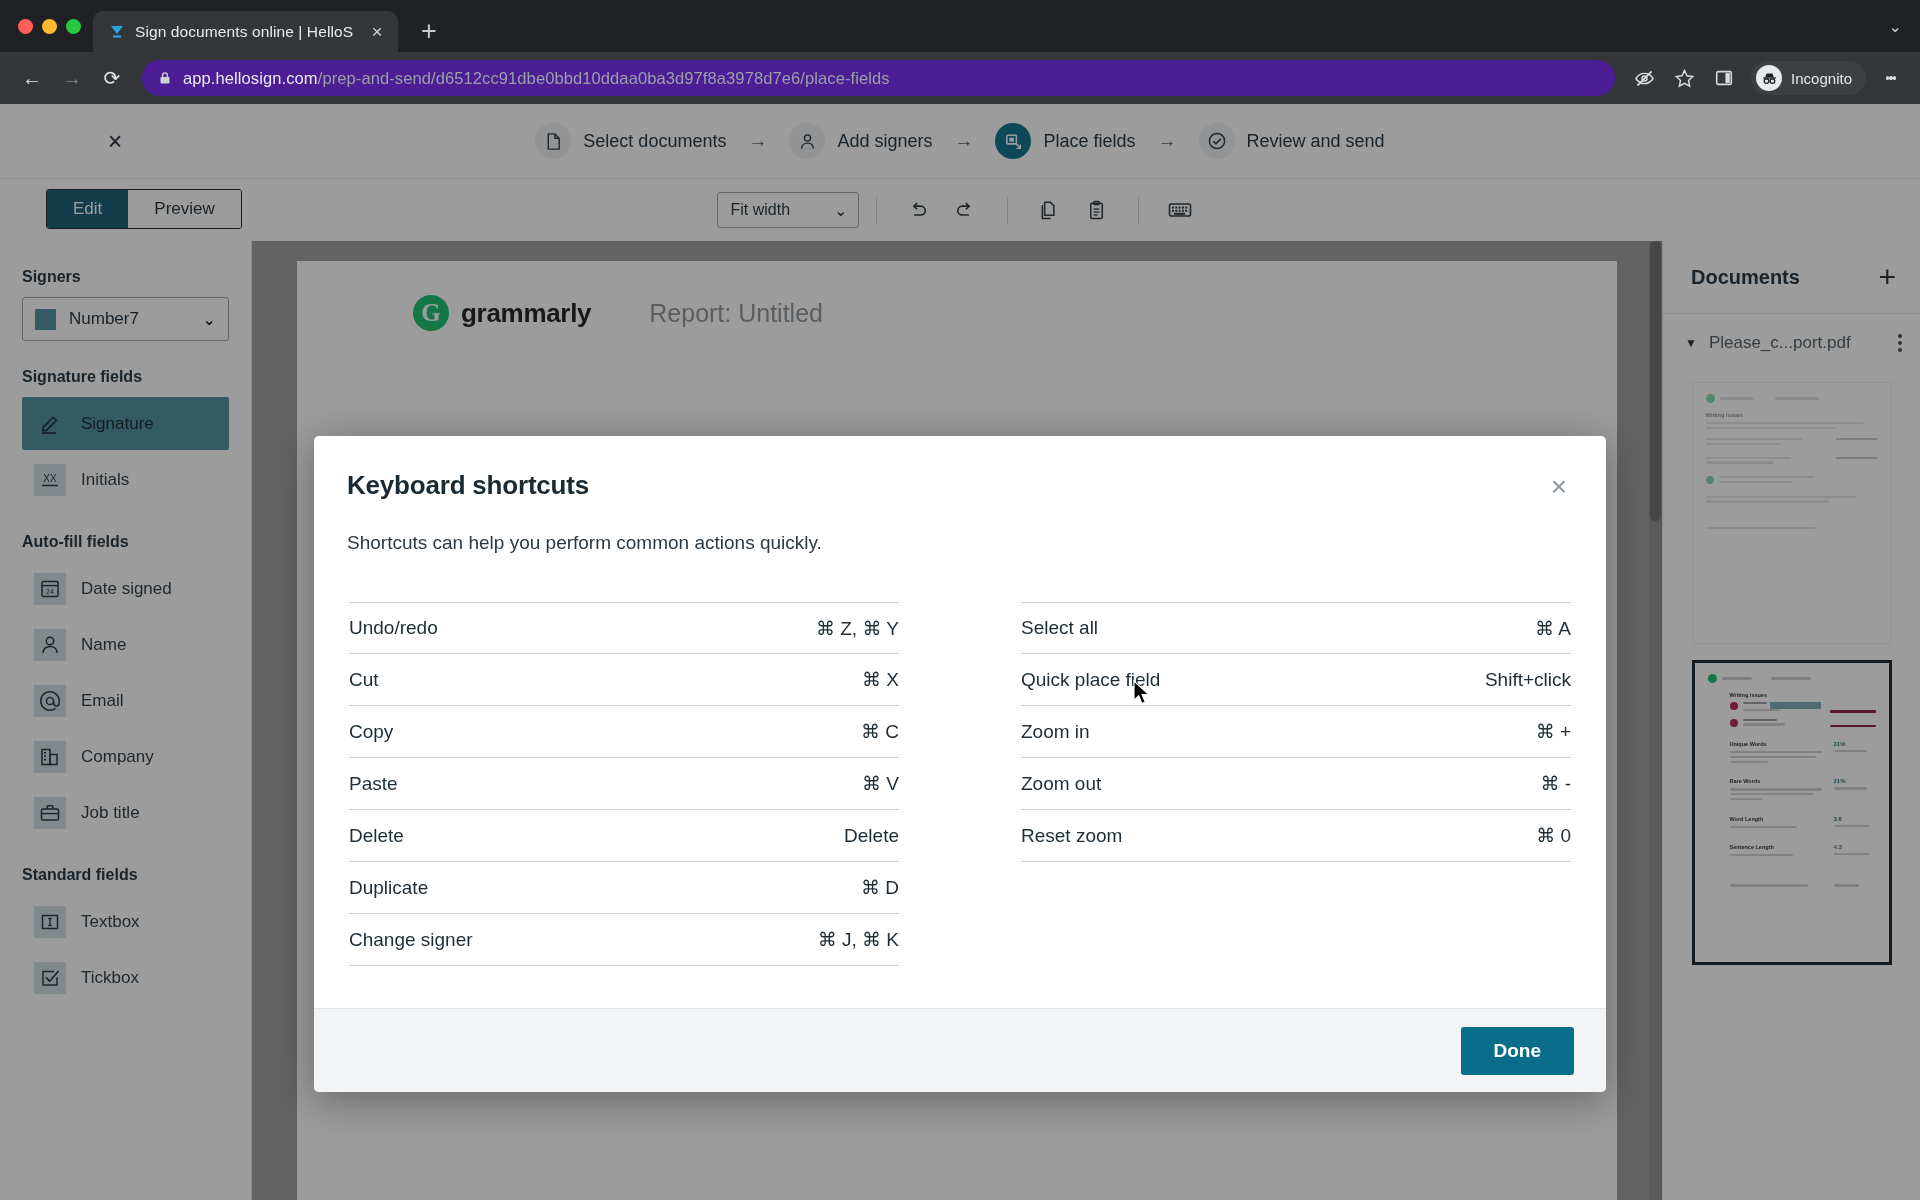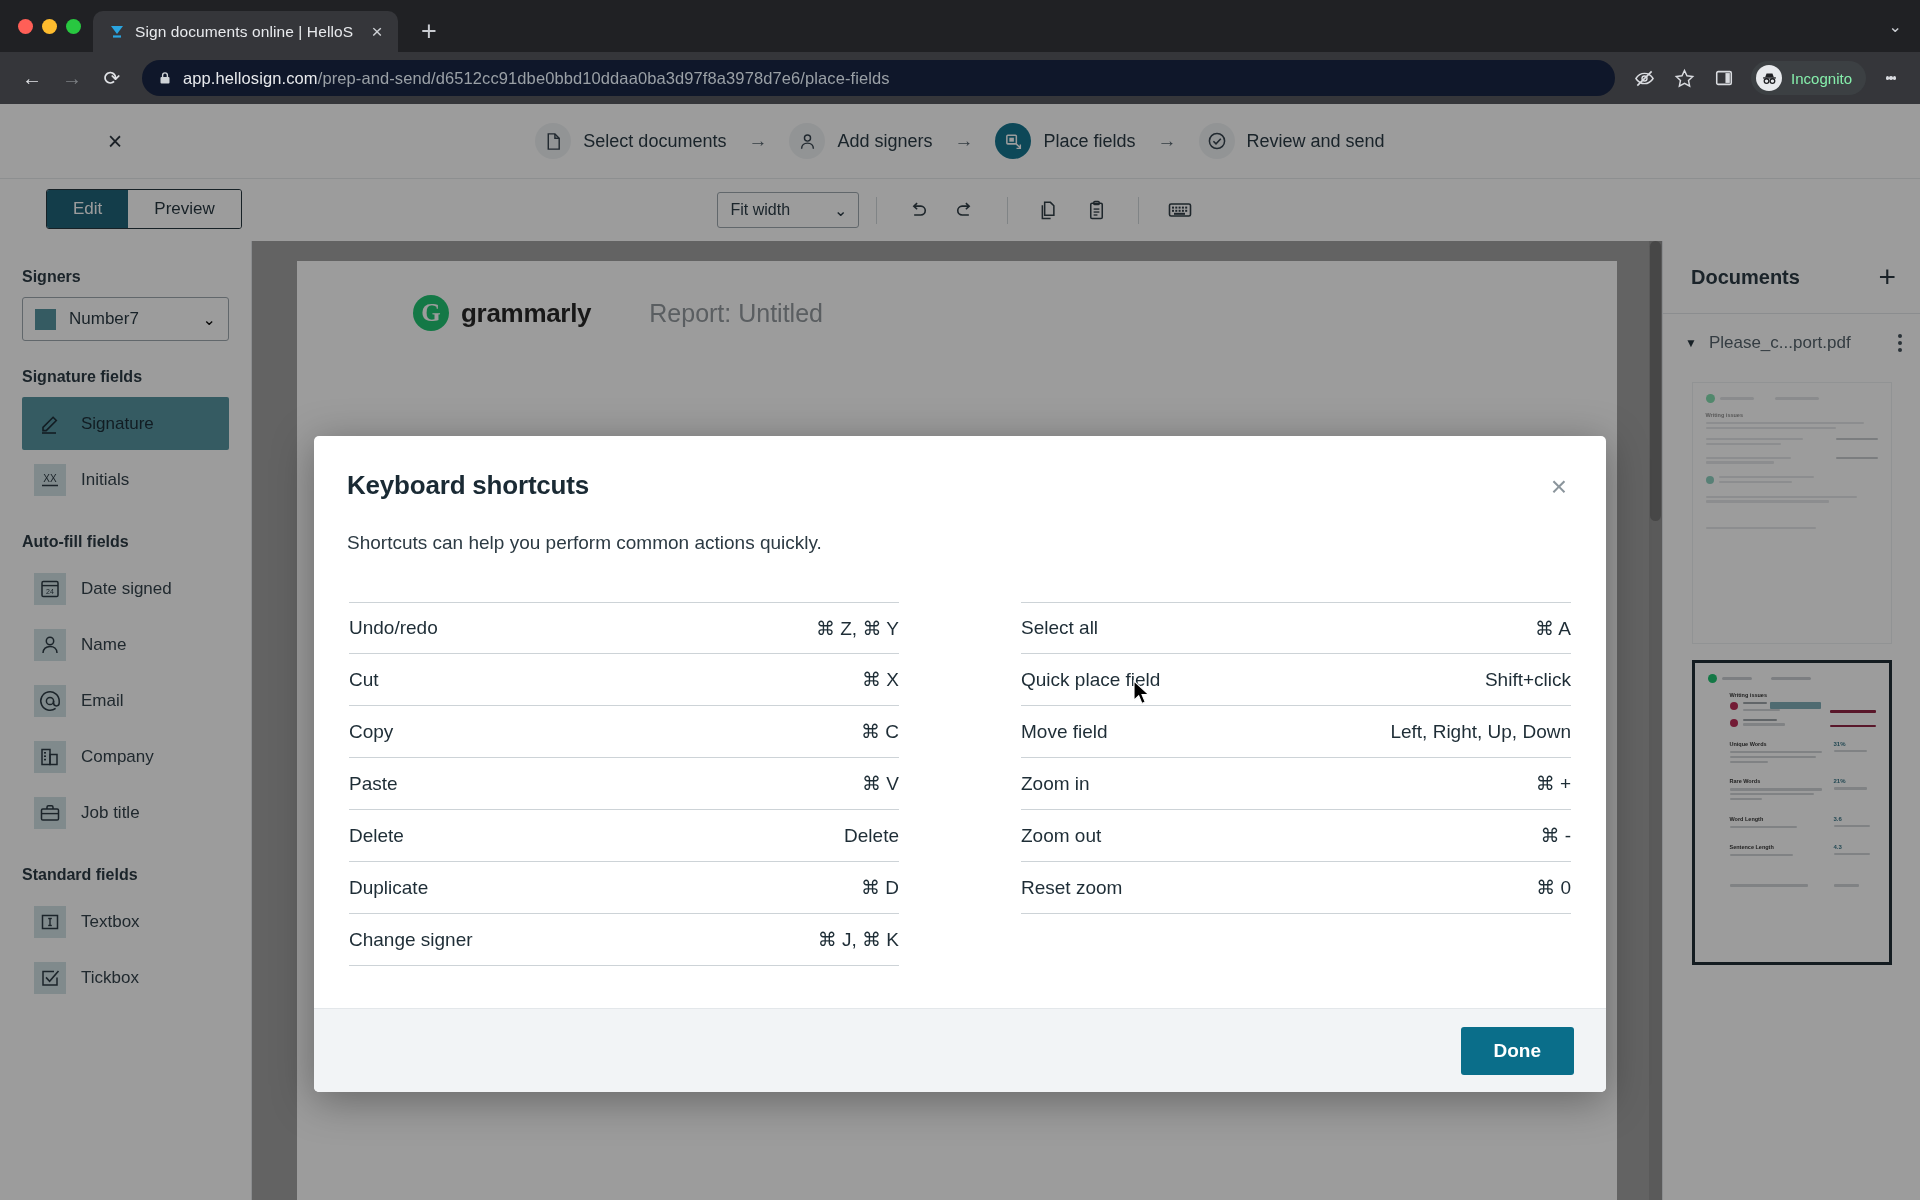--- a/index.html
+++ b/index.html
@@ -45,39 +45,39 @@
   .omnibox-row {
     height: 52px; background: #35363a; display: flex; align-items: center;
     padding: 0 14px; gap: 4px;
   }
   .nav-btn {
     width: 36px; height: 36px; border-radius: 50%; display: flex; align-items: center;
     justify-content: center; color: #e2e4e7; font-size: 20px; flex: 0 0 36px;
   }
   .nav-btn.fwd { color: #7d8084; }
   .urlbar {
-    flex: 1; height: 36px; background: #0f172a; border-radius: 18px;
+    flex: 1; height: 36px; background: #4c1d95; border-radius: 18px;
     display: flex; align-items: center; padding: 0 16px; gap: 11px; margin: 0 8px;
     min-width: 0;
   }
   .lock { width: 14px; height: 14px; flex: 0 0 14px; }
   .urltext { font-size: 16.5px; white-space: nowrap; overflow: hidden; letter-spacing: .1px; }
   .urltext .host { color: #e8eaed; }
   .urltext .path { color: #9aa0a6; }
   .omni-icons { display: flex; align-items: center; gap: 6px; }
   .omni-ic { width: 34px; height: 34px; display: flex; align-items: center; justify-content: center; color: #dadce0; }
   .incognito-pill {
     height: 34px; background: #3c4043; border-radius: 17px; display: flex; align-items: center;
     gap: 9px; padding: 0 14px 0 5px; margin-left: 4px;
   }
   .incog-circle {
     width: 26px; height: 26px; border-radius: 50%; background: #e8eaed;
     display: flex; align-items: center; justify-content: center; flex: 0 0 26px;
   }
-  .incog-label { color: #86efac; font-size: 15px; }
+  .incog-label { color: #e5e5e5; font-size: 15px; }
   .kebab { width: 30px; height: 34px; display: flex; align-items: center; justify-content: center; color: #dadce0; margin-left: 4px; }
   .kebab span { width: 3.5px; height: 3.5px; border-radius: 50%; background: #dadce0; display: block; margin: 1.6px 0; }
 
   
   .viewport { flex: 1; position: relative; background: #fff; overflow: hidden; }
 
   
   .app-header {
     height: 75px; background: #fff; display: flex; align-items: center;
     position: relative; border-bottom: 1px solid #e6e8ea;
@@ -761,24 +761,20 @@
           <div class="sc-col">
             <div class="sc-row">
                 <span class="sc-action">Select all</span>
                 <span class="sc-keys">⌘ A</span>
               </div>
             <div class="sc-row">
                 <span class="sc-action">Quick place field</span>
                 <span class="sc-keys">Shift+click</span>
               </div>
             <div class="sc-row">
-                <span class="sc-action">Move field</span>
-                <span class="sc-keys">Left, Right, Up, Down</span>
-              </div>
-            <div class="sc-row">
                 <span class="sc-action">Zoom in</span>
                 <span class="sc-keys">⌘ +</span>
               </div>
             <div class="sc-row">
                 <span class="sc-action">Zoom out</span>
                 <span class="sc-keys">⌘ -</span>
               </div>
             <div class="sc-row">
                 <span class="sc-action">Reset zoom</span>
                 <span class="sc-keys">⌘ 0</span>

